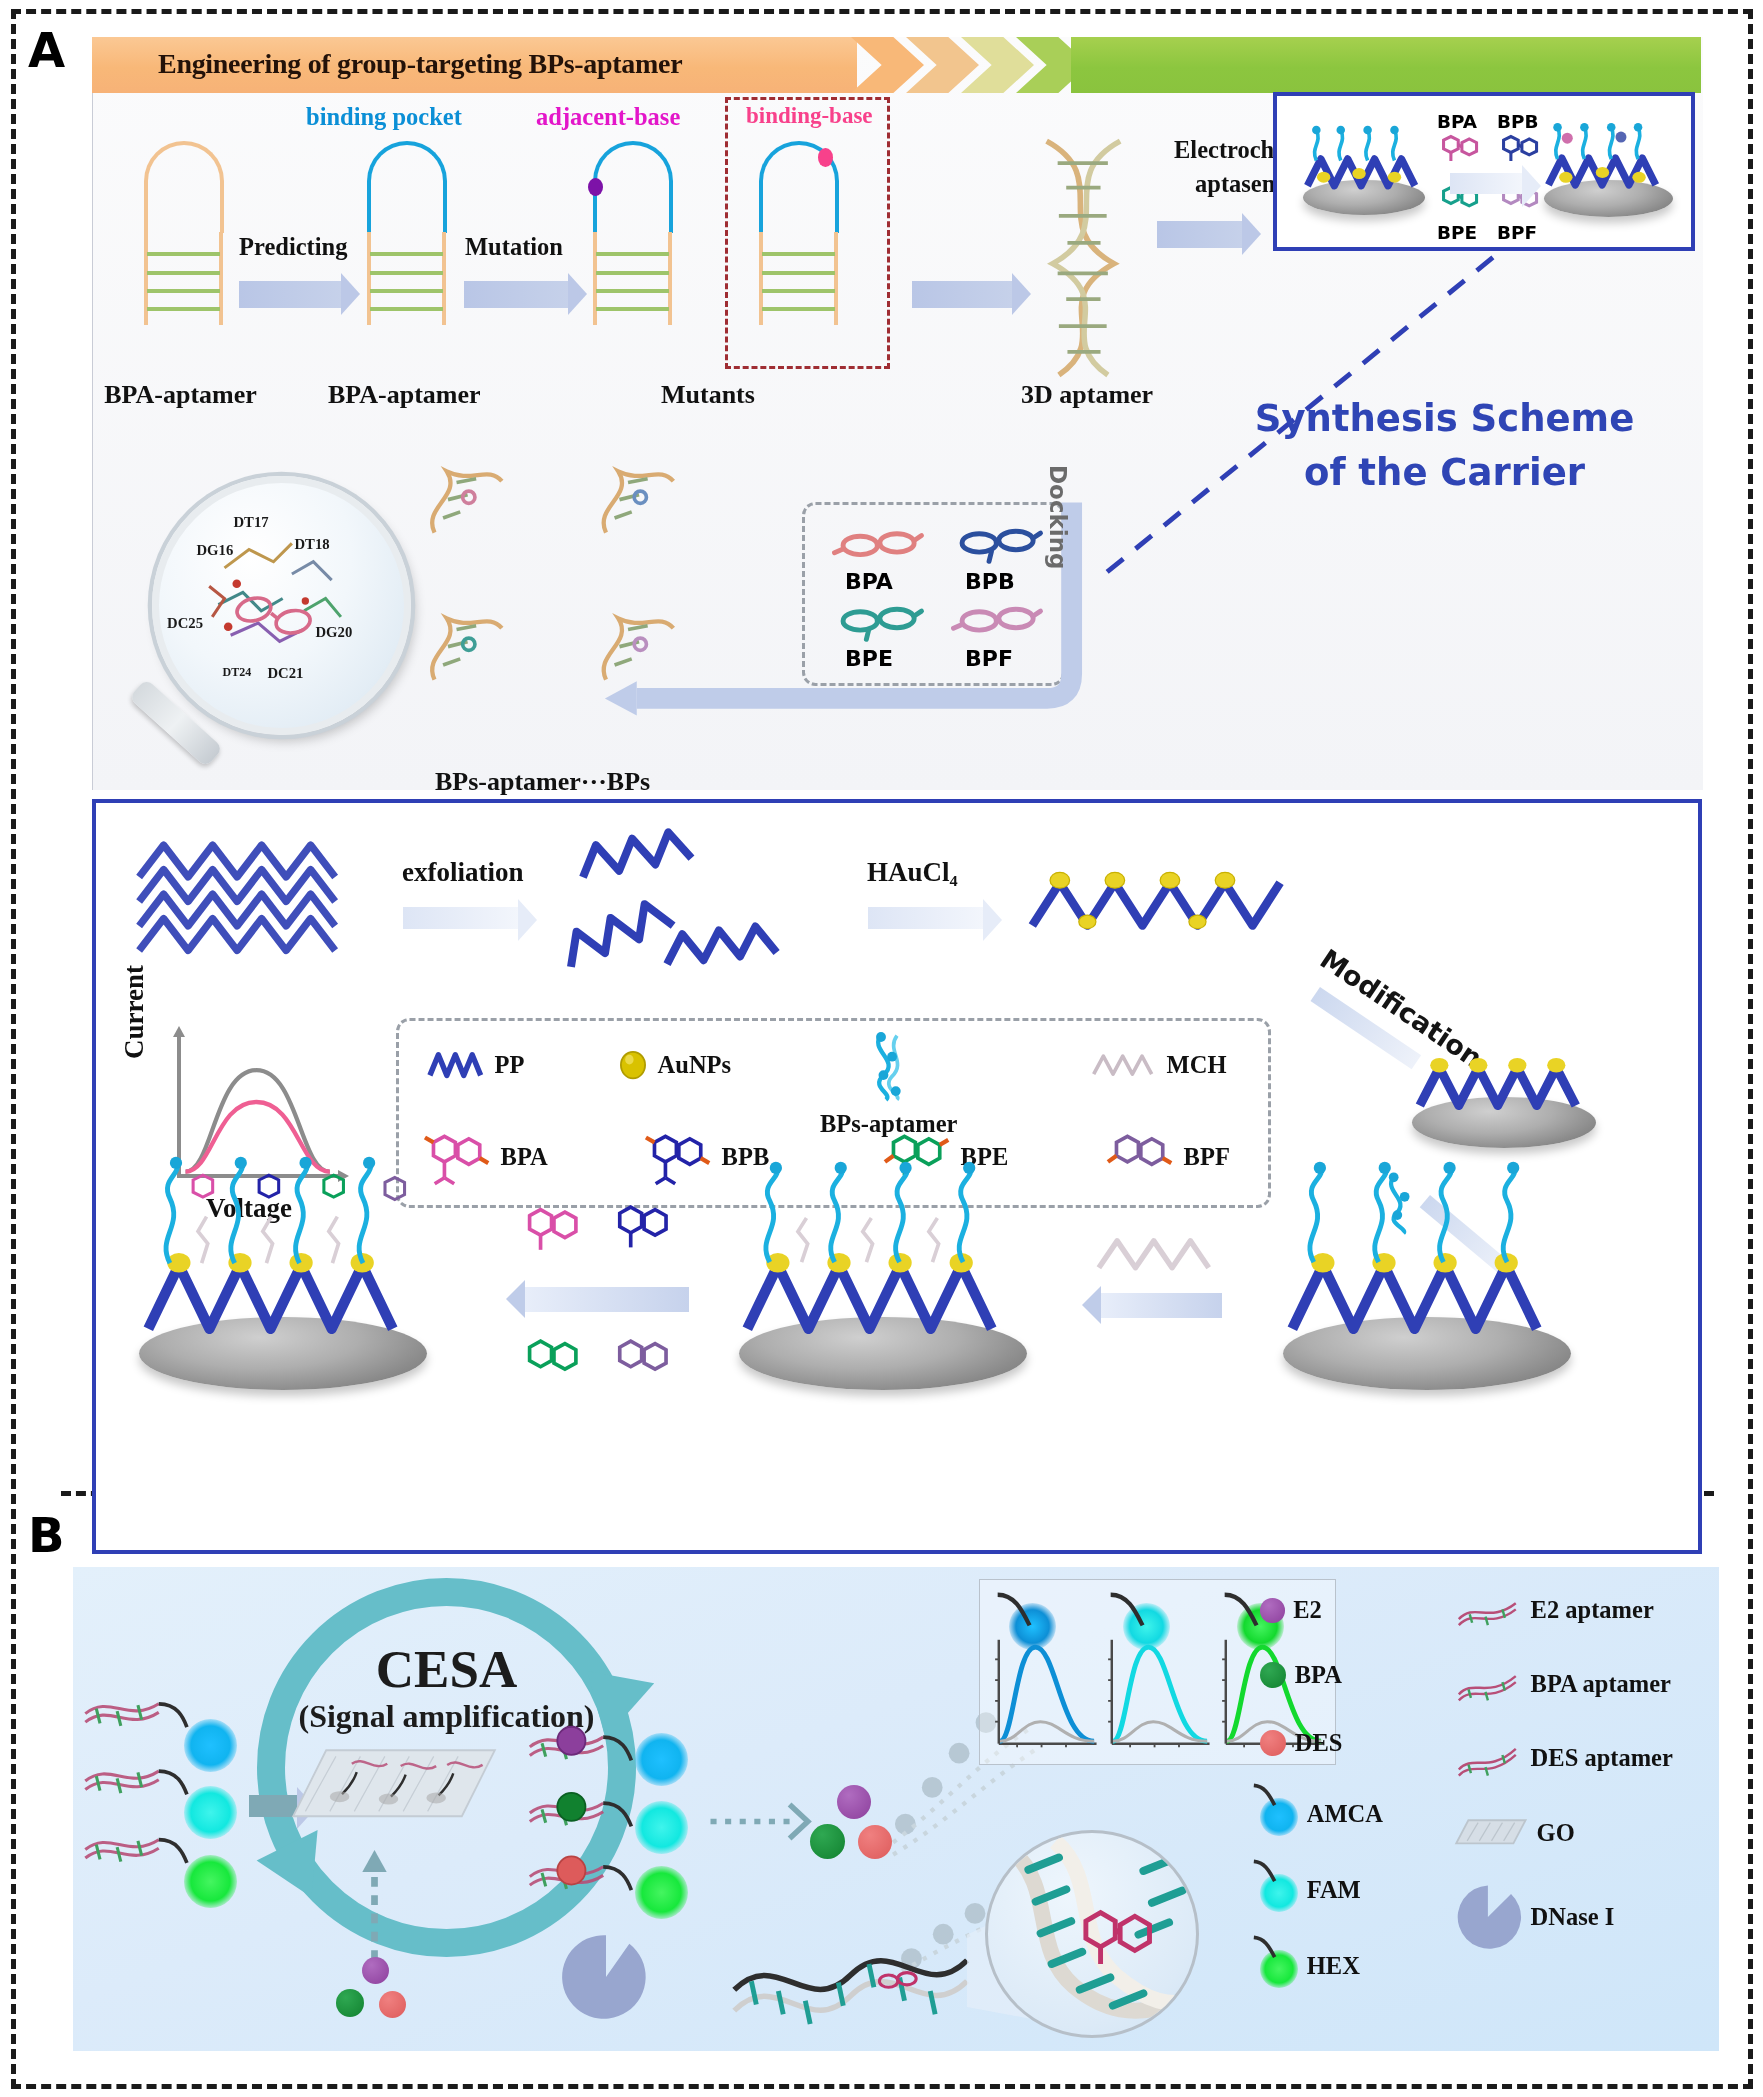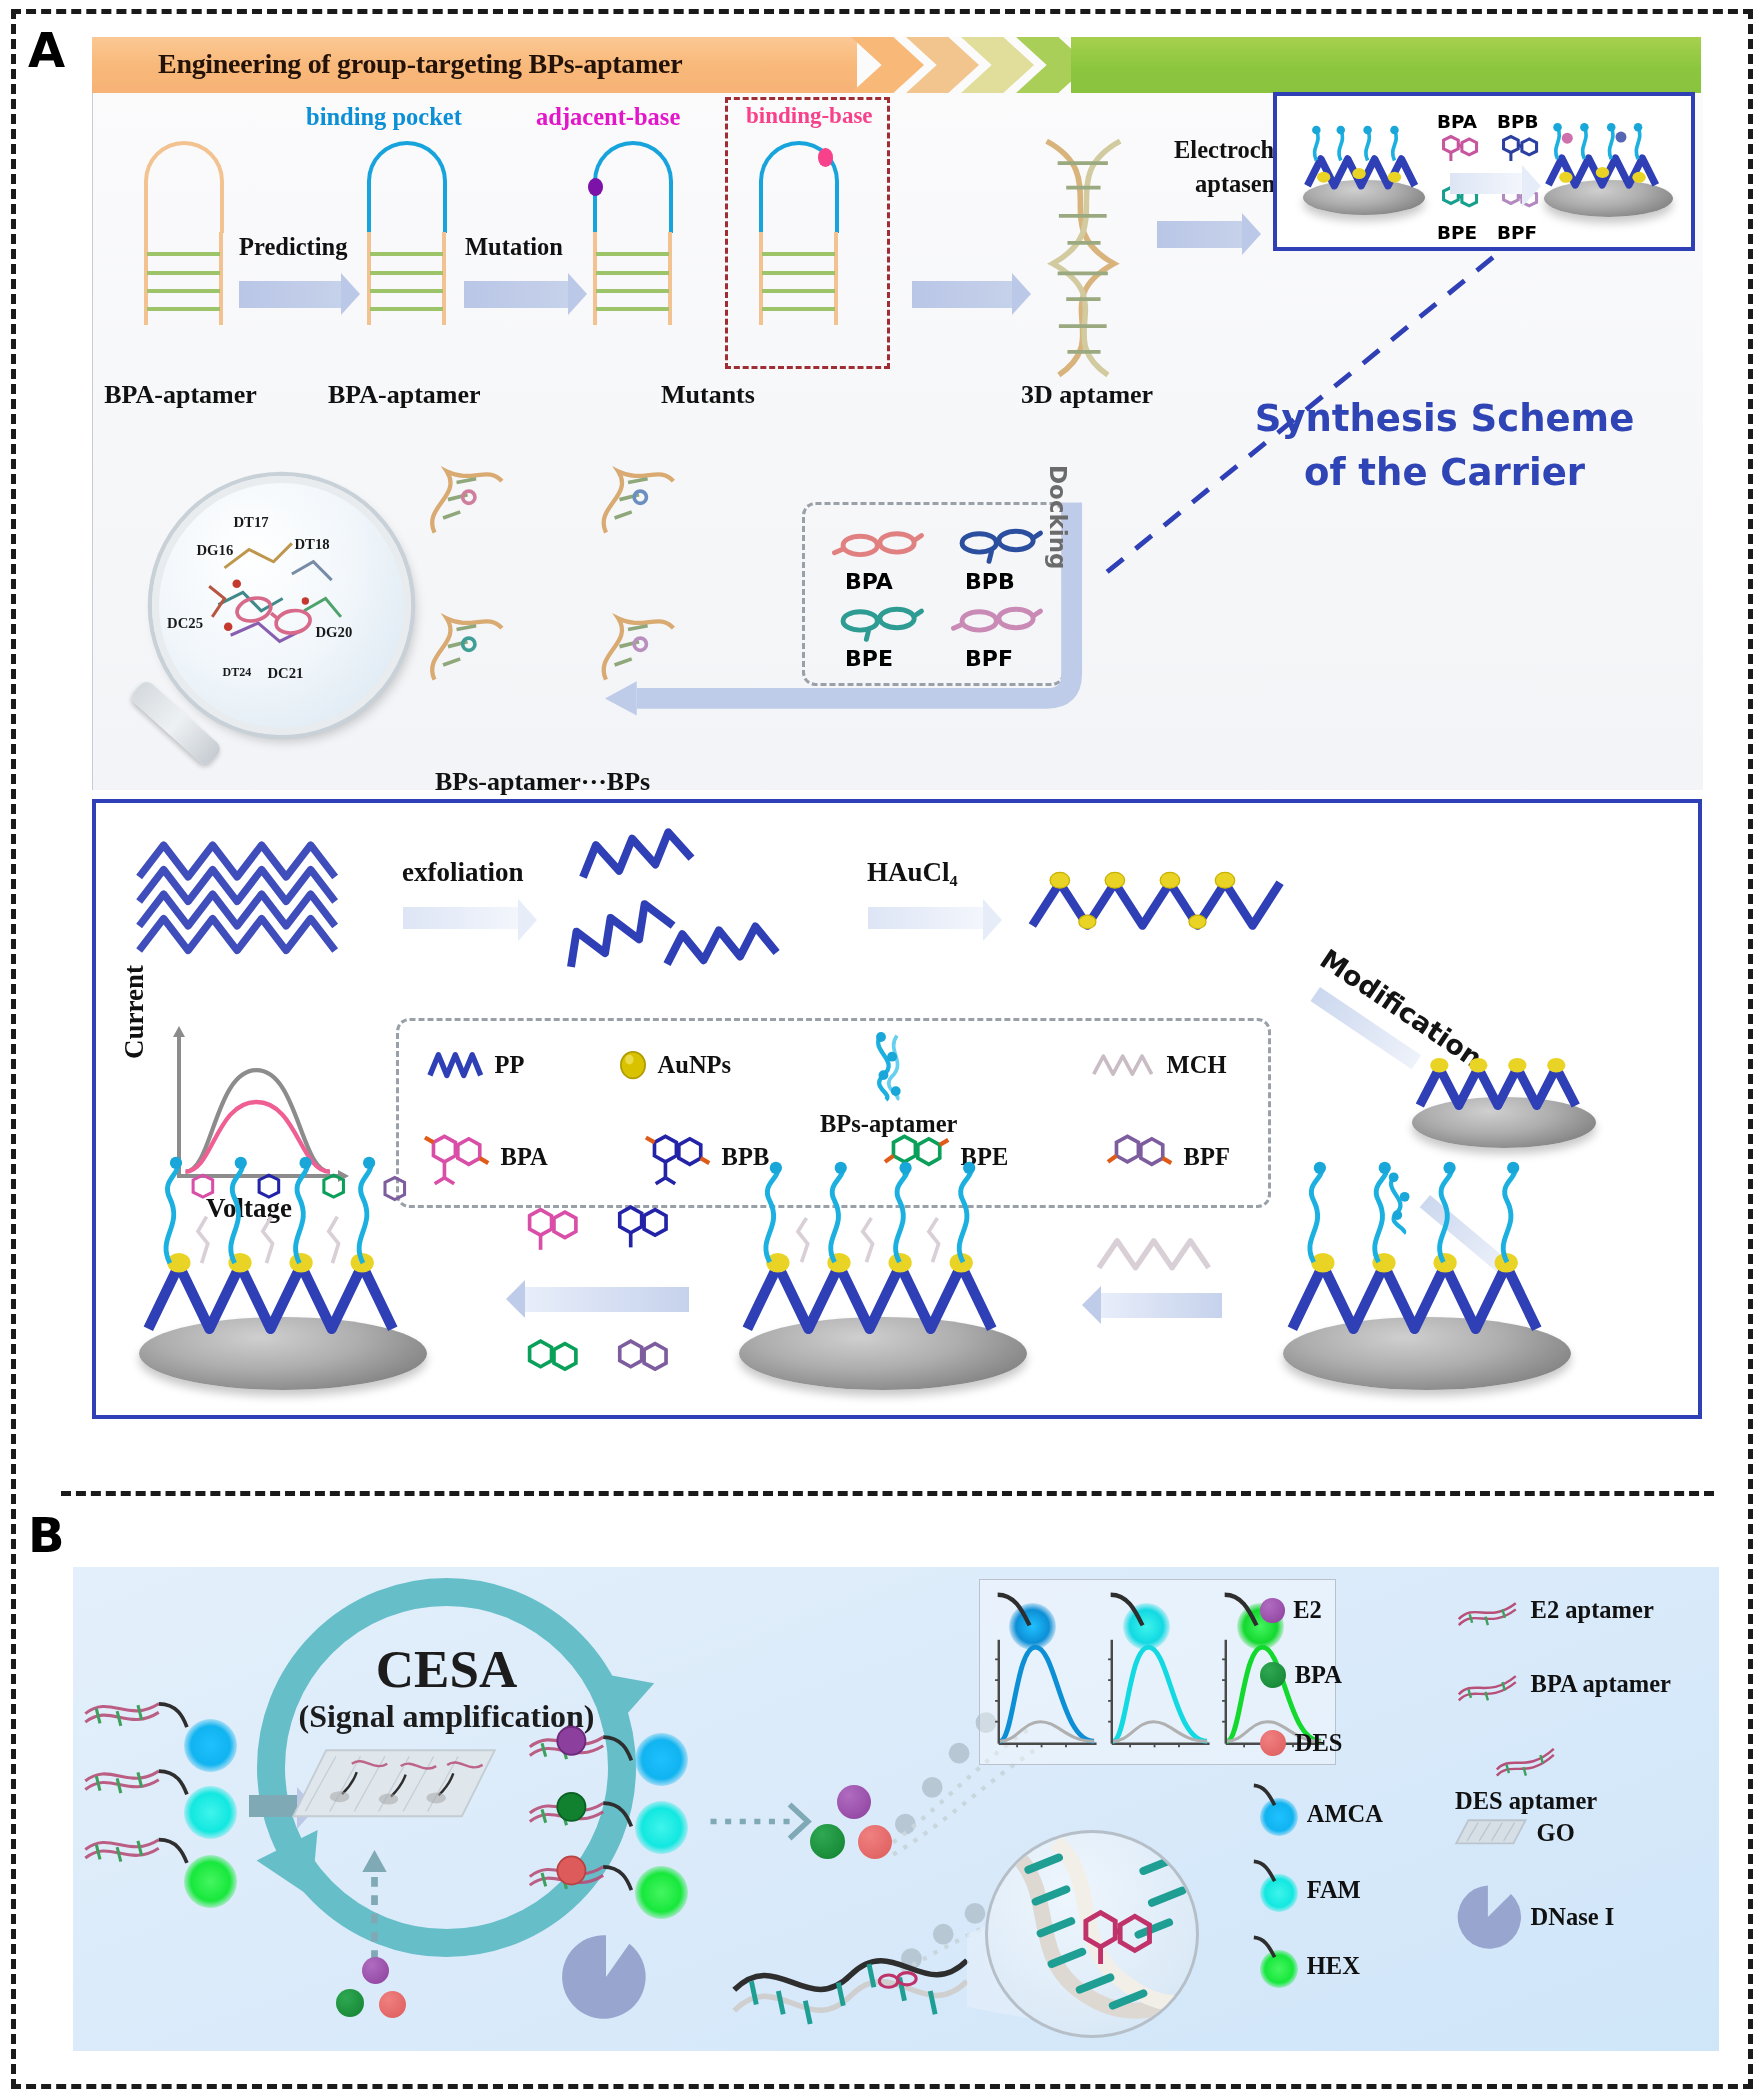--- a/index.html
+++ b/index.html
@@ -72,21 +72,21 @@
 
   
   .mag{position:absolute;}
   .mag-lens{position:absolute;border-radius:50%;
     background:radial-gradient(ellipse at 38% 30%,#ffffff 0%,#f2f7fb 46%,#e3edf5 76%,#d2dee8 100%);
     border:7.3px solid #e8ecef;box-shadow:0 0 0 4.3px #c9d1d8, 3.7px 6.1px 12.2px rgba(0,0,0,.22);}
   .mag-handle{position:absolute;background:linear-gradient(90deg,#d5dade,#eef1f3,#c6ccd2);
     border-radius:8.6px;box-shadow:1.2px 2.4px 4.9px rgba(0,0,0,.22);}
 
   
-  .synth-box{position:absolute;left:0;top:762px;width:1610px;height:620px;
+  .synth-box{position:absolute;left:0;top:762px;width:1610px;height:755px;
     border:4.3px solid #2f3fb5;box-sizing:border-box;background:#fff;}
 
   
   .disc{position:absolute;border-radius:50%;
     background:radial-gradient(ellipse at 42% 28%,#cfcfcf 0%,#aeaeae 42%,#8c8c8c 72%,#6f6f6f 100%);
     box-shadow:0 6.1px 9.8px rgba(0,0,0,.22);}
 
   
   .axis{position:absolute;background:#8c8c8c;}
   .axis-cap{position:absolute;width:0;height:0;}
@@ -1104,21 +1104,21 @@
               <path d="M6,60 C30,34 54,68 100,30"></path>
           </g>
           <g stroke="#3fa05e" stroke-width="4">
             <line x1="22" y1="42" x2="26" y2="56"></line>
               <line x1="50" y1="46" x2="54" y2="60"></line>
             <line x1="78" y1="30" x2="82" y2="44"></line>
           </g>
         </svg>
         <span class="legB-txt">BPA aptamer</span>
       </div>
-      <div class="leg-item" style="left:201px;top:160px;flex-direction:column;">
+      <div class="leg-item" style="left:201px;top:160px;">
         <svg width="67" height="40" viewBox="0 0 110 66">
           <g stroke="#b84f78" stroke-width="4" fill="none">
             <path d="M6,52 C30,26 54,60 100,18"></path>
               <path d="M6,62 C30,36 54,70 100,28"></path>
           </g>
           <g stroke="#3fa05e" stroke-width="4">
             <line x1="22" y1="44" x2="26" y2="58"></line>
               <line x1="50" y1="48" x2="54" y2="62"></line>
             <line x1="78" y1="28" x2="82" y2="42"></line>
           </g>

